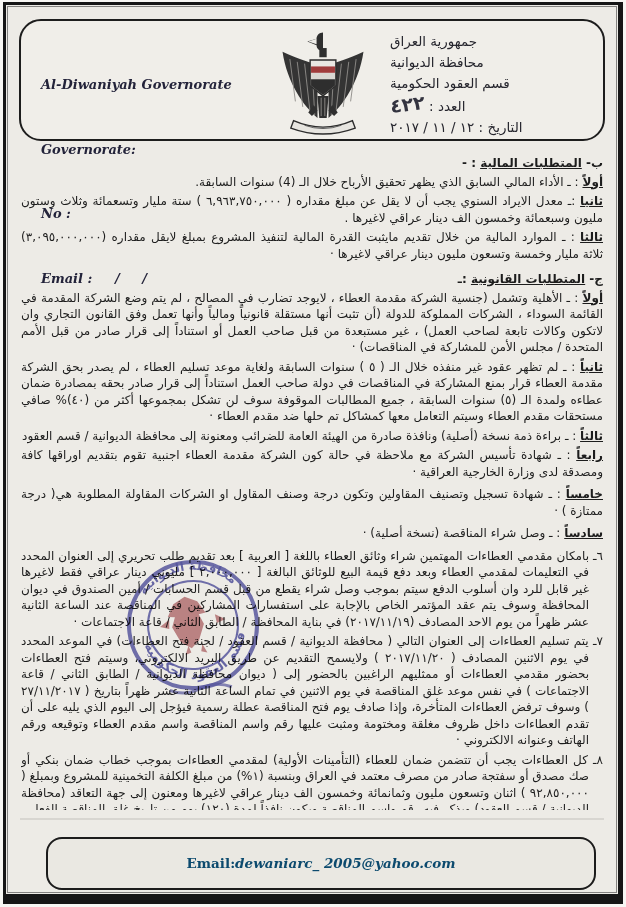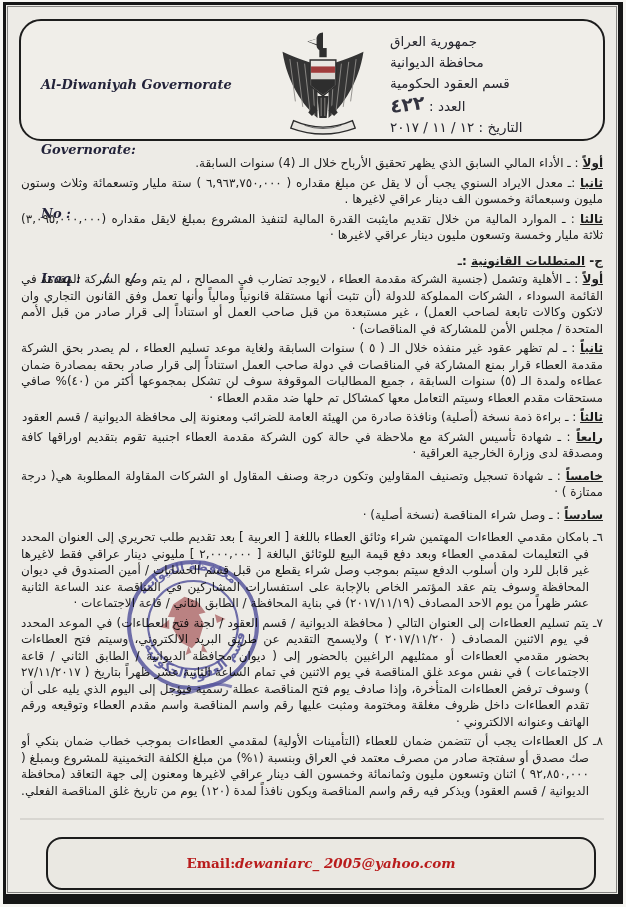--- a/index.html
+++ b/index.html
@@ -34,37 +34,37 @@
   
   .stamp{position:absolute;left:104px;top:540px;width:166px;height:160px;
         mix-blend-mode:multiply;opacity:.88;transform:rotate(-7deg);pointer-events:none;}
   
   .fold{position:absolute;left:14px;right:14px;top:813px;height:2px;
         background:rgba(95,90,82,.14);}
   
   .foot-box{position:absolute;left:40px;right:22px;top:832px;height:53px;
         border:2px solid #1c1c1c;border-radius:16px;background:#eae8e2;box-sizing:border-box;
         display:flex;flex-direction:column;justify-content:center;align-items:center;
-        font-family:"DejaVu Serif",serif;font-size:13.5px;font-weight:bold;color:#b91c1c;line-height:19px;}
+        font-family:"DejaVu Serif",serif;font-size:13.5px;font-weight:bold;color:#0c4a6e;line-height:19px;}
   .foot-box .em-v{font-style:italic;}
   .foot-box .wb-l{font-style:italic;}
   .foot-box .wb-v{text-decoration:underline;letter-spacing:.5px;}
 </style>
 </head>
 <body>
 
 <div class="scan">
   <div class="page">
 
     <div class="lh-box">
       <div class="lh-en">
         <div>Al-Diwaniyah Governorate</div>
         <div>Governorate:</div>
         <div>No :</div>
-        <div>Iraq :     /     /</div>
+        <div>Email :     /     /</div>
       </div>
 
       <svg class="emblem" viewBox="0 0 100 116" aria-hidden="true">
 
         <path d="M50,3 c-4,0 -7,3 -7,7 l-10,3 10,4 c0,4 3,6 7,6 z" fill="#2f2f2f"></path>
         <path d="M43,10 l-9,3 9,3 z" fill="#efede9"></path>
 
         <rect x="46" y="20" width="8" height="10" fill="#2f2f2f"></rect>
 
         <path d="M6,24 C22,32 38,36 44,38 L44,96 C29,83 11,58 6,24 Z" fill="#343434"></path>
@@ -100,20 +100,21 @@
         <div class="row">جمهورية العراق</div>
         <div class="row">محافظة الديوانية</div>
         <div class="row">قسم العقود الحكومية</div>
         <div class="row"><span>العدد : </span><span class="hand-no">٤٢٢</span></div>
         <div class="row"><span>التاريخ : </span><span>١٢ / ١١ / ٢٠١٧</span></div>
       </div>
     </div>
 
     <div class="body-txt">
 
+      <div class="sec-h"><span>ب- </span><span class="t">المتطلبات المالية</span><span> : -</span></div>
       <div class="p"><span class="ord">أولاً</span><span> : ـ </span><span>الأداء المالي السابق الذي يظهر تحقيق الأرباح خلال الـ (4) سنوات السابقة.</span></div>
       <div class="p"><span class="ord">ثانيا</span><span> :ـ </span><span>معدل الايراد السنوي يجب أن لا يقل عن مبلغ مقداره ( ٦,٩٦٣,٧٥٠,٠٠٠ ) ستة مليار وتسعمائة وثلاث وستون مليون وسبعمائة وخمسون الف دينار عراقي لاغيرها .</span></div>
       <div class="p"><span class="ord">ثالثا</span><span> : ـ </span><span>الموارد المالية من خلال تقديم مايثبت القدرة المالية لتنفيذ المشروع بمبلغ لايقل مقداره (٣,٠٩٥,٠٠٠,٠٠٠) ثلاثة مليار وخمسة وتسعون مليون دينار عراقي لاغيرها ·</span></div>
 
       <div class="sec-h gap8"><span>ج- </span><span class="t">المتطلبات القانونية</span><span> :ـ</span></div>
       <div class="p"><span class="ord">أولاً</span><span> : ـ </span><span>الأهلية وتشمل (جنسية الشركة مقدمة العطاء ، لايوجد تضارب في المصالح ، لم يتم وضع الشركة المقدمة في القائمة السوداء ، الشركات المملوكة للدولة (أن تثبت أنها مستقلة قانونياً ومالياً وأنها تعمل وفق القانون التجاري وان لاتكون وكالات تابعة لصاحب العمل) ، غير مستبعدة من قبل صاحب العمل أو استناداً إلى قرار صادر من قبل الأمم المتحدة / مجلس الأمن للمشاركة في المناقصات) ·</span></div>
       <div class="p"><span class="ord">ثانياً</span><span> : ـ </span><span>لم تظهر عقود غير منفذه خلال الـ ( ٥ ) سنوات السابقة ولغاية موعد تسليم العطاء ، لم يصدر بحق الشركة مقدمة العطاء قرار بمنع المشاركة في المناقصات في دولة صاحب العمل استناداً إلى قرار صادر بحقه بمصادرة ضمان عطاءه ولمدة الـ (٥) سنوات السابقة ، جميع المطالبات الموقوفة سوف لن تشكل بمجموعها أكثر من (٤٠)% صافي مستحقات مقدم العطاء وسيتم التعامل معها كمشاكل تم حلها ضد مقدم العطاء ·</span></div>
       <div class="p"><span class="ord">ثالثاً</span><span> : ـ </span><span>براءة ذمة نسخة (أصلية) ونافذة صادرة من الهيئة العامة للضرائب ومعنونة إلى محافظة الديوانية / قسم العقود</span></div>
       <div class="p"><span class="ord">رابعاً</span><span> : ـ </span><span>شهادة تأسيس الشركة مع ملاحظة في حالة كون الشركة مقدمة العطاء اجنبية تقوم بتقديم اوراقها كافة ومصدقة لدى وزارة الخارجية العراقية ·</span></div>
       <div class="p gap6"><span class="ord">خامساً</span><span> : ـ </span><span>شهادة تسجيل وتصنيف المقاولين وتكون درجة وصنف المقاول او الشركات المقاولة المطلوبة هي( درجة ممتازة ) ·</span></div>

